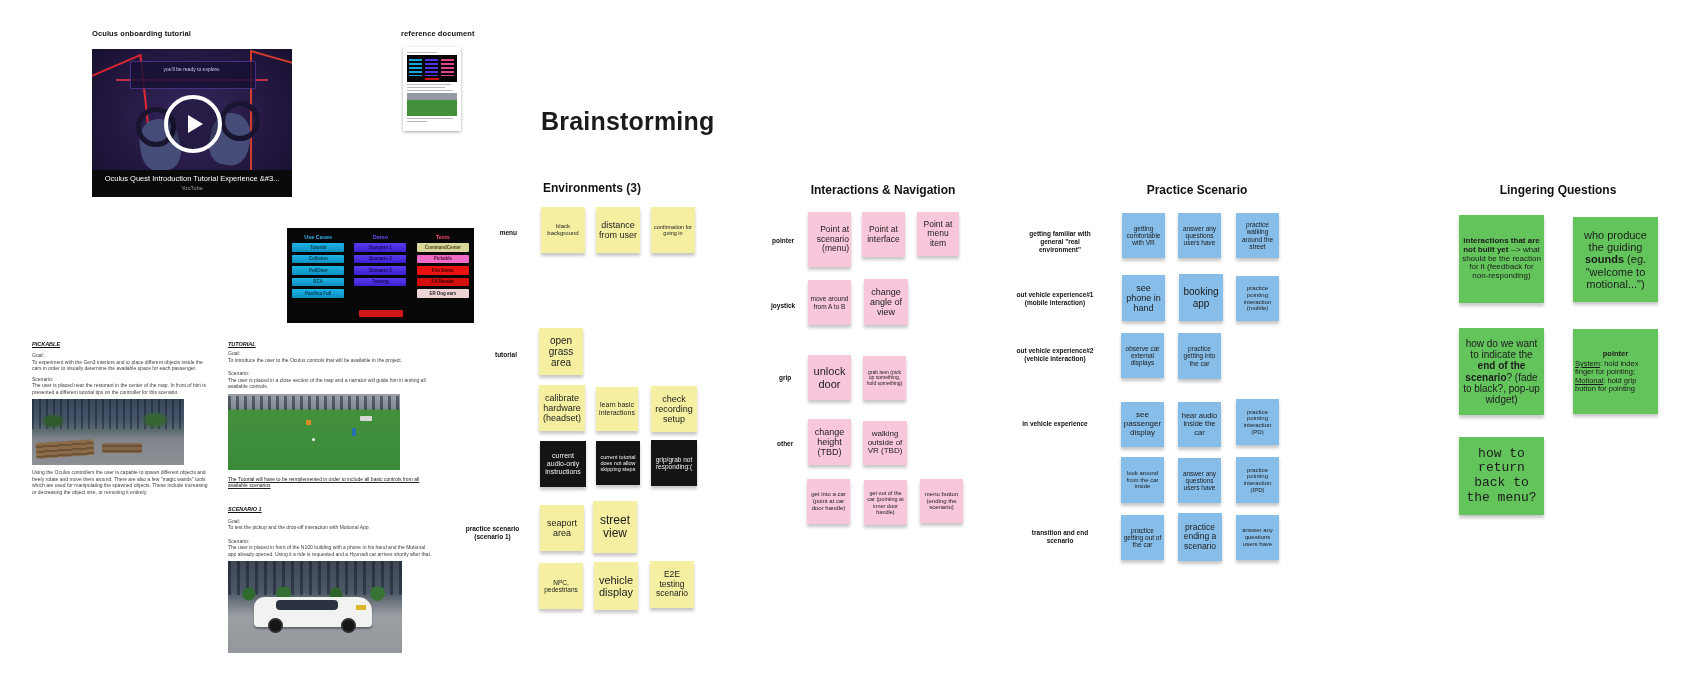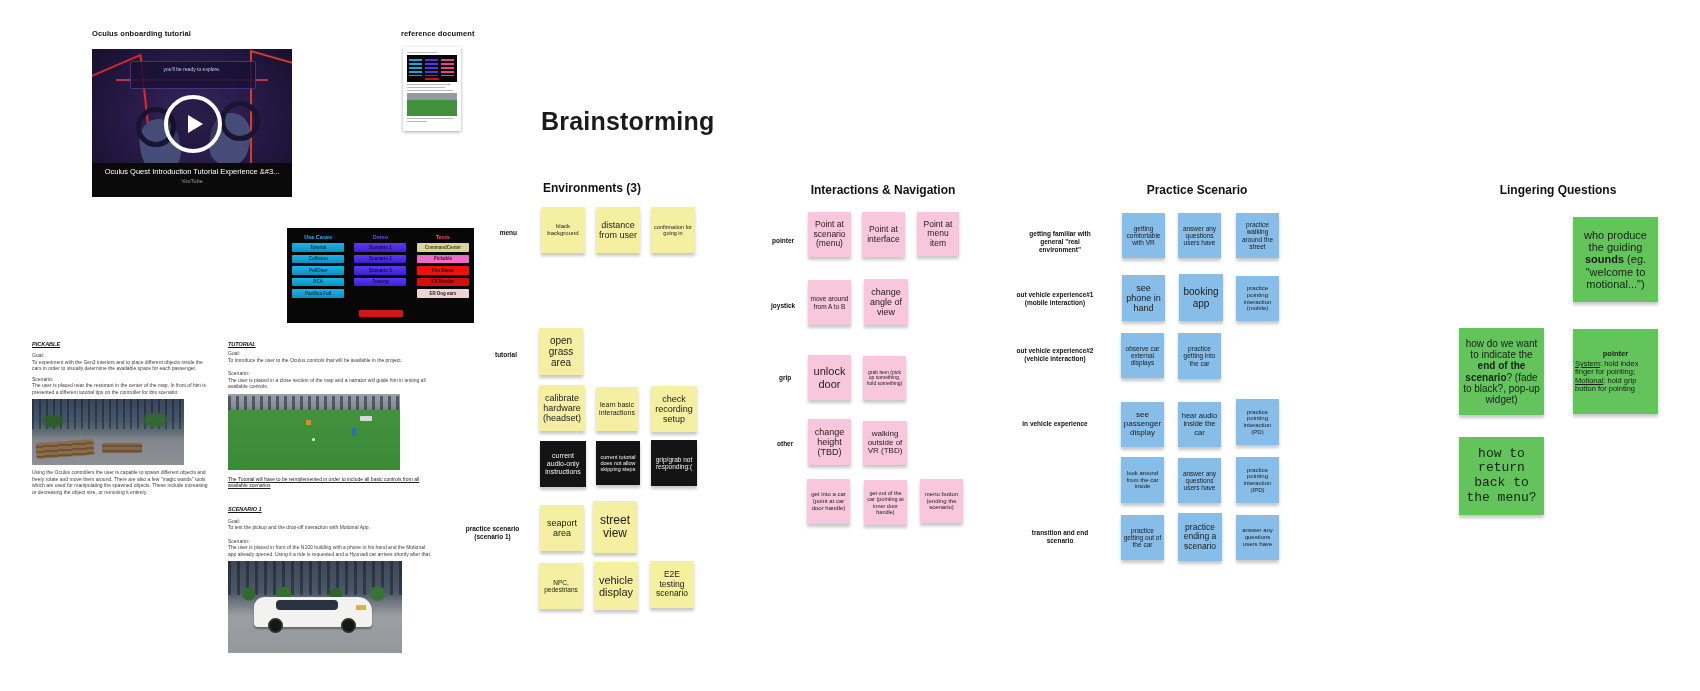--- a/index.html
+++ b/index.html
@@ -13,21 +13,21 @@
     radial-gradient(ellipse at 50% 45%, #35265c 0%, #241842 55%, #150e2b 100%);overflow:hidden;}
   .vred1{position:absolute;left:-18px;top:18px;width:70px;height:120px;border:2px solid rgba(255,42,42,.85);transform:skewY(-18deg) rotate(-6deg);filter:blur(.4px);}
   .vred2{position:absolute;right:-22px;top:10px;width:60px;height:120px;border:2px solid rgba(255,70,40,.8);transform:skewY(16deg);}
   .vredline{position:absolute;left:24px;top:30px;width:152px;height:2px;background:rgba(255,60,80,.7);}
   .vpanel{position:absolute;left:38px;top:12px;width:124px;height:26px;background:rgba(24,16,52,.85);border:1px solid rgba(120,80,200,.5);border-radius:2px;}
   .vcap{position:absolute;left:0;right:0;top:17px;text-align:center;font-size:5px;color:#c9cdf2;}
   .hand{position:absolute;background:#454c78;border-radius:46% 46% 40% 40%;}
   .ring{position:absolute;border:5px solid #191430;border-radius:50%;background:transparent;}
   .vplay{position:absolute;left:72px;top:46px;width:50px;height:50px;border:4px solid #fff;border-radius:50%;background:rgba(8,8,18,.25);display:flex;align-items:center;justify-content:center;}
   .vplay .tri{width:0;height:0;border-left:15px solid #fff;border-top:9px solid transparent;border-bottom:9px solid transparent;margin-left:4px;}
-  .vbar{position:absolute;left:0;right:0;bottom:0;height:34px;background:#0a0a0a;text-align:center;}
+  .vbar{position:absolute;left:0;right:0;bottom:0;height:27px;background:#0a0a0a;text-align:center;}
   .vtitle{font-size:7.5px;color:#fff;margin-top:4px;}
   .vsrc{font-size:5.5px;color:#9d9d9d;margin-top:2px;}
 
   
   .refpage{position:absolute;left:403px;top:47px;width:58px;height:84px;background:#fff;box-shadow:0 1px 3px rgba(0,0,0,.35);padding:3px 4px;box-sizing:border-box;}
   .rline{height:1.5px;background:#b9b9b9;margin:1.5px 0;}
   .rminimenu{width:50px;height:27px;background:#060606;margin:1px 0 2px 0;position:relative;}
   .rstrip{position:absolute;top:4px;width:13px;height:17px;}
   .rstrip.c1{left:2px;background:repeating-linear-gradient(180deg,#16a5db 0 2px,#060606 2px 4px);}
   .rstrip.c2{left:18px;background:repeating-linear-gradient(180deg,#5432e8 0 2px,#060606 2px 4px);}
@@ -255,21 +255,21 @@
   <div class="note y f9" style="left:651px;top:386px;width:46px;height:46px;">check recording setup</div>
   <div class="note k f7" style="left:540px;top:441px;width:46px;height:46px;">current audio-only instructions</div>
   <div class="note k f55" style="left:596px;top:441px;width:44px;height:44px;">current tutorial does not allow skipping steps</div>
   <div class="note k f65" style="left:651px;top:440px;width:46px;height:46px;">grip/grab not responding:(</div>
   <div class="note y f9" style="left:540px;top:505px;width:44px;height:46px;">seaport area</div>
   <div class="note y f12" style="left:593px;top:501px;width:44px;height:52px;">street view</div>
   <div class="note y f65" style="left:539px;top:563px;width:44px;height:46px;">NPC, pedestrians</div>
   <div class="note y f11" style="left:594px;top:562px;width:44px;height:48px;">vehicle display</div>
   <div class="note y f85" style="left:650px;top:561px;width:44px;height:47px;">E2E testing scenario</div>
 
-  <div class="note p f85" style="left:808px;top:212px;width:43px;height:45px;">Point at scenario (menu)</div>
+  <div class="note p f85" style="left:808px;top:212px;width:43px;height:55px;text-align:right;">Point at scenario (menu)</div>
   <div class="note p f85" style="left:862px;top:212px;width:43px;height:45px;">Point at interface</div>
   <div class="note p f85" style="left:917px;top:212px;width:42px;height:44px;">Point at menu item</div>
   <div class="note p f65" style="left:808px;top:280px;width:43px;height:45px;">move around from A to B</div>
   <div class="note p f9" style="left:864px;top:279px;width:44px;height:46px;">change angle of view</div>
   <div class="note p f11" style="left:808px;top:355px;width:43px;height:45px;">unlock door</div>
   <div class="note p f5" style="left:863px;top:356px;width:43px;height:44px;">grab item (pick up something, hold something)</div>
   <div class="note p f9" style="left:808px;top:419px;width:43px;height:46px;">change height (TBD)</div>
   <div class="note p f8" style="left:863px;top:421px;width:44px;height:44px;">walking outside of VR (TBD)</div>
   <div class="note p f6" style="left:807px;top:479px;width:43px;height:45px;">get into a car (point at car door handle)</div>
   <div class="note p f55" style="left:864px;top:480px;width:43px;height:45px;">get out of the car (pointing at inner door handle)</div>
@@ -286,20 +286,23 @@
   <div class="note b f8" style="left:1121px;top:402px;width:43px;height:45px;">see passenger display</div>
   <div class="note b f75" style="left:1178px;top:402px;width:43px;height:45px;">hear audio inside the car</div>
   <div class="note b f6" style="left:1236px;top:399px;width:43px;height:46px;">practice pointing interaction (PD)</div>
   <div class="note b f6" style="left:1121px;top:457px;width:43px;height:46px;">look around from the car inside</div>
   <div class="note b f65" style="left:1178px;top:458px;width:43px;height:45px;">answer any questions users have</div>
   <div class="note b f6" style="left:1236px;top:457px;width:43px;height:46px;">practice pointing interaction (IPD)</div>
   <div class="note b f65" style="left:1121px;top:515px;width:43px;height:45px;">practice getting out of the car</div>
   <div class="note b f85" style="left:1178px;top:513px;width:44px;height:48px;">practice ending a scenario</div>
   <div class="note b f6" style="left:1236px;top:515px;width:43px;height:45px;">answer any questions users have</div>
 
+  <div class="note g" style="left:1459px;top:215px;width:85px;height:88px;">
+    <div class="inner f8"><b>interactions that are not built yet</b><span> --&gt; what should be the reaction for it (feedback for non-responding)</span></div>
+  </div>
   <div class="note g" style="left:1459px;top:328px;width:85px;height:87px;">
     <div class="inner f10"><span>how do we want to indicate the </span><b>end of the scenario</b><span>? (fade to black?, pop-up widget)</span></div>
   </div>
   <div class="note g" style="left:1573px;top:217px;width:85px;height:85px;">
     <div class="inner f11"><span>who produce the guiding </span><b>sounds</b><span> (eg. "welcome to motional...")</span></div>
   </div>
   <div class="note g" style="left:1573px;top:329px;width:85px;height:85px;">
     <div class="inner f75" style="text-align:left;">
       <b style="display:block;text-align:center;margin-bottom:2px;">pointer</b>
       <u>System</u><span>: hold index finger for pointing; </span><u>Motional</u><span>: hold grip button for pointing</span>

